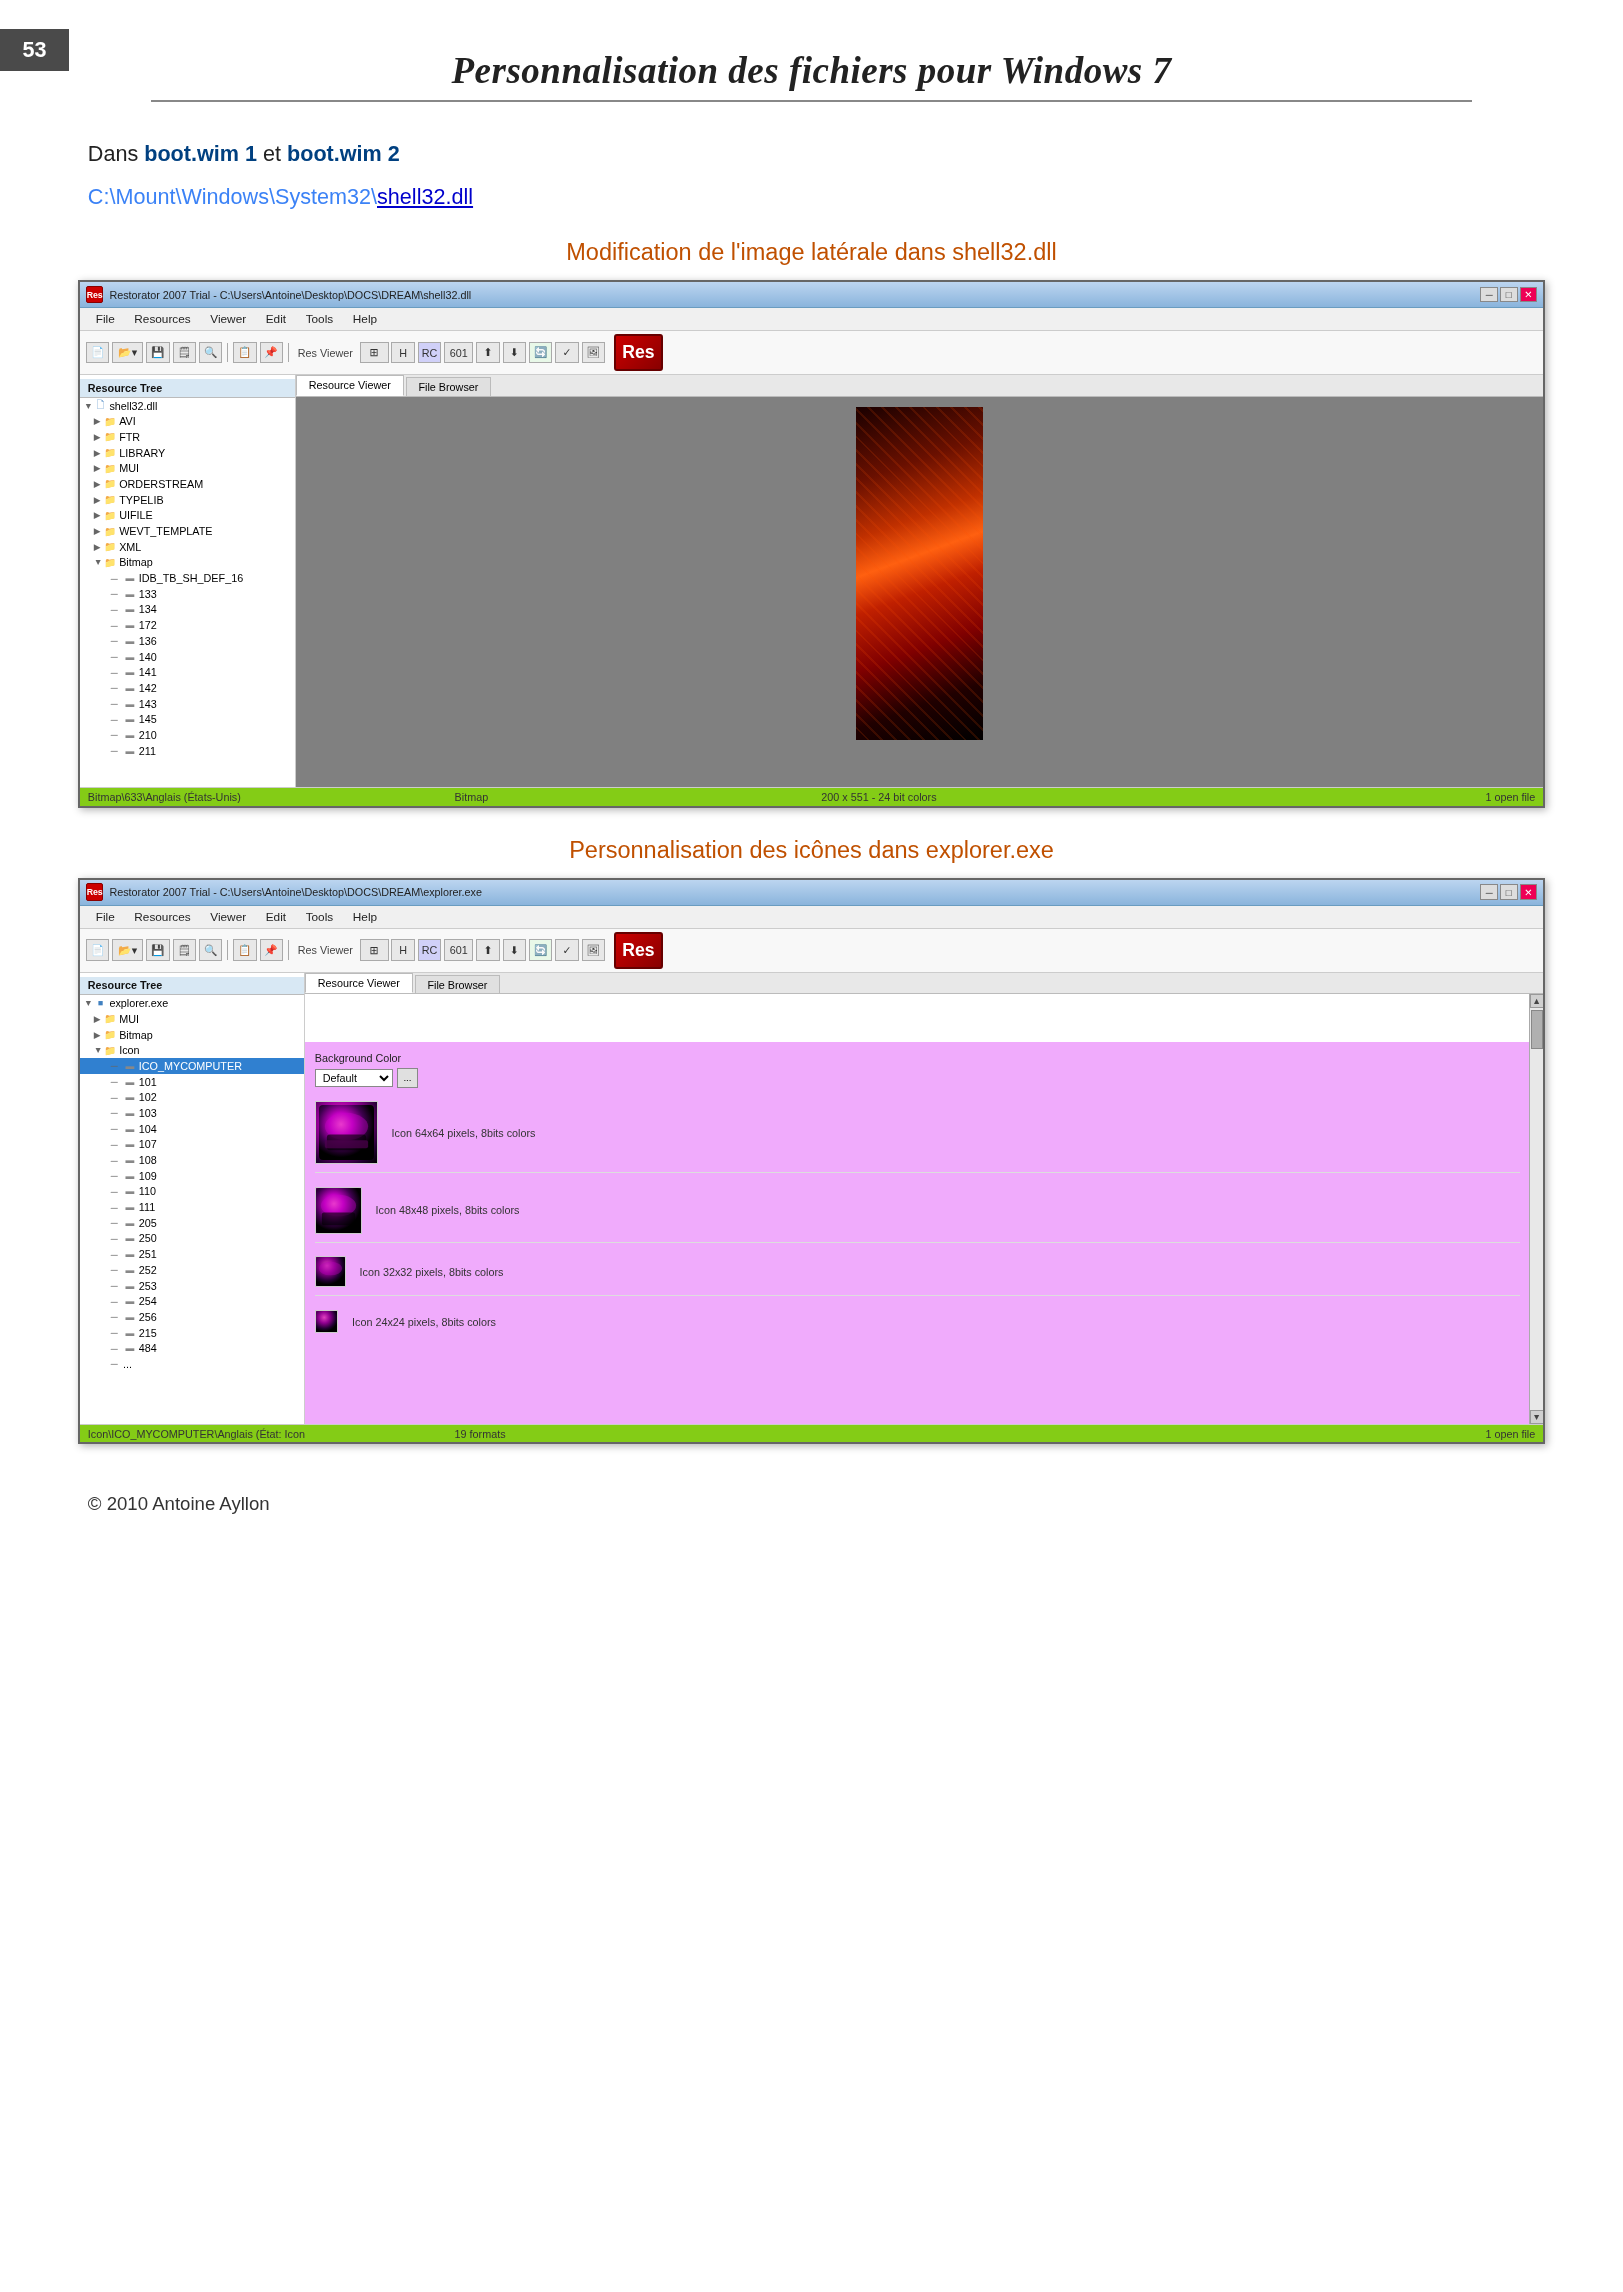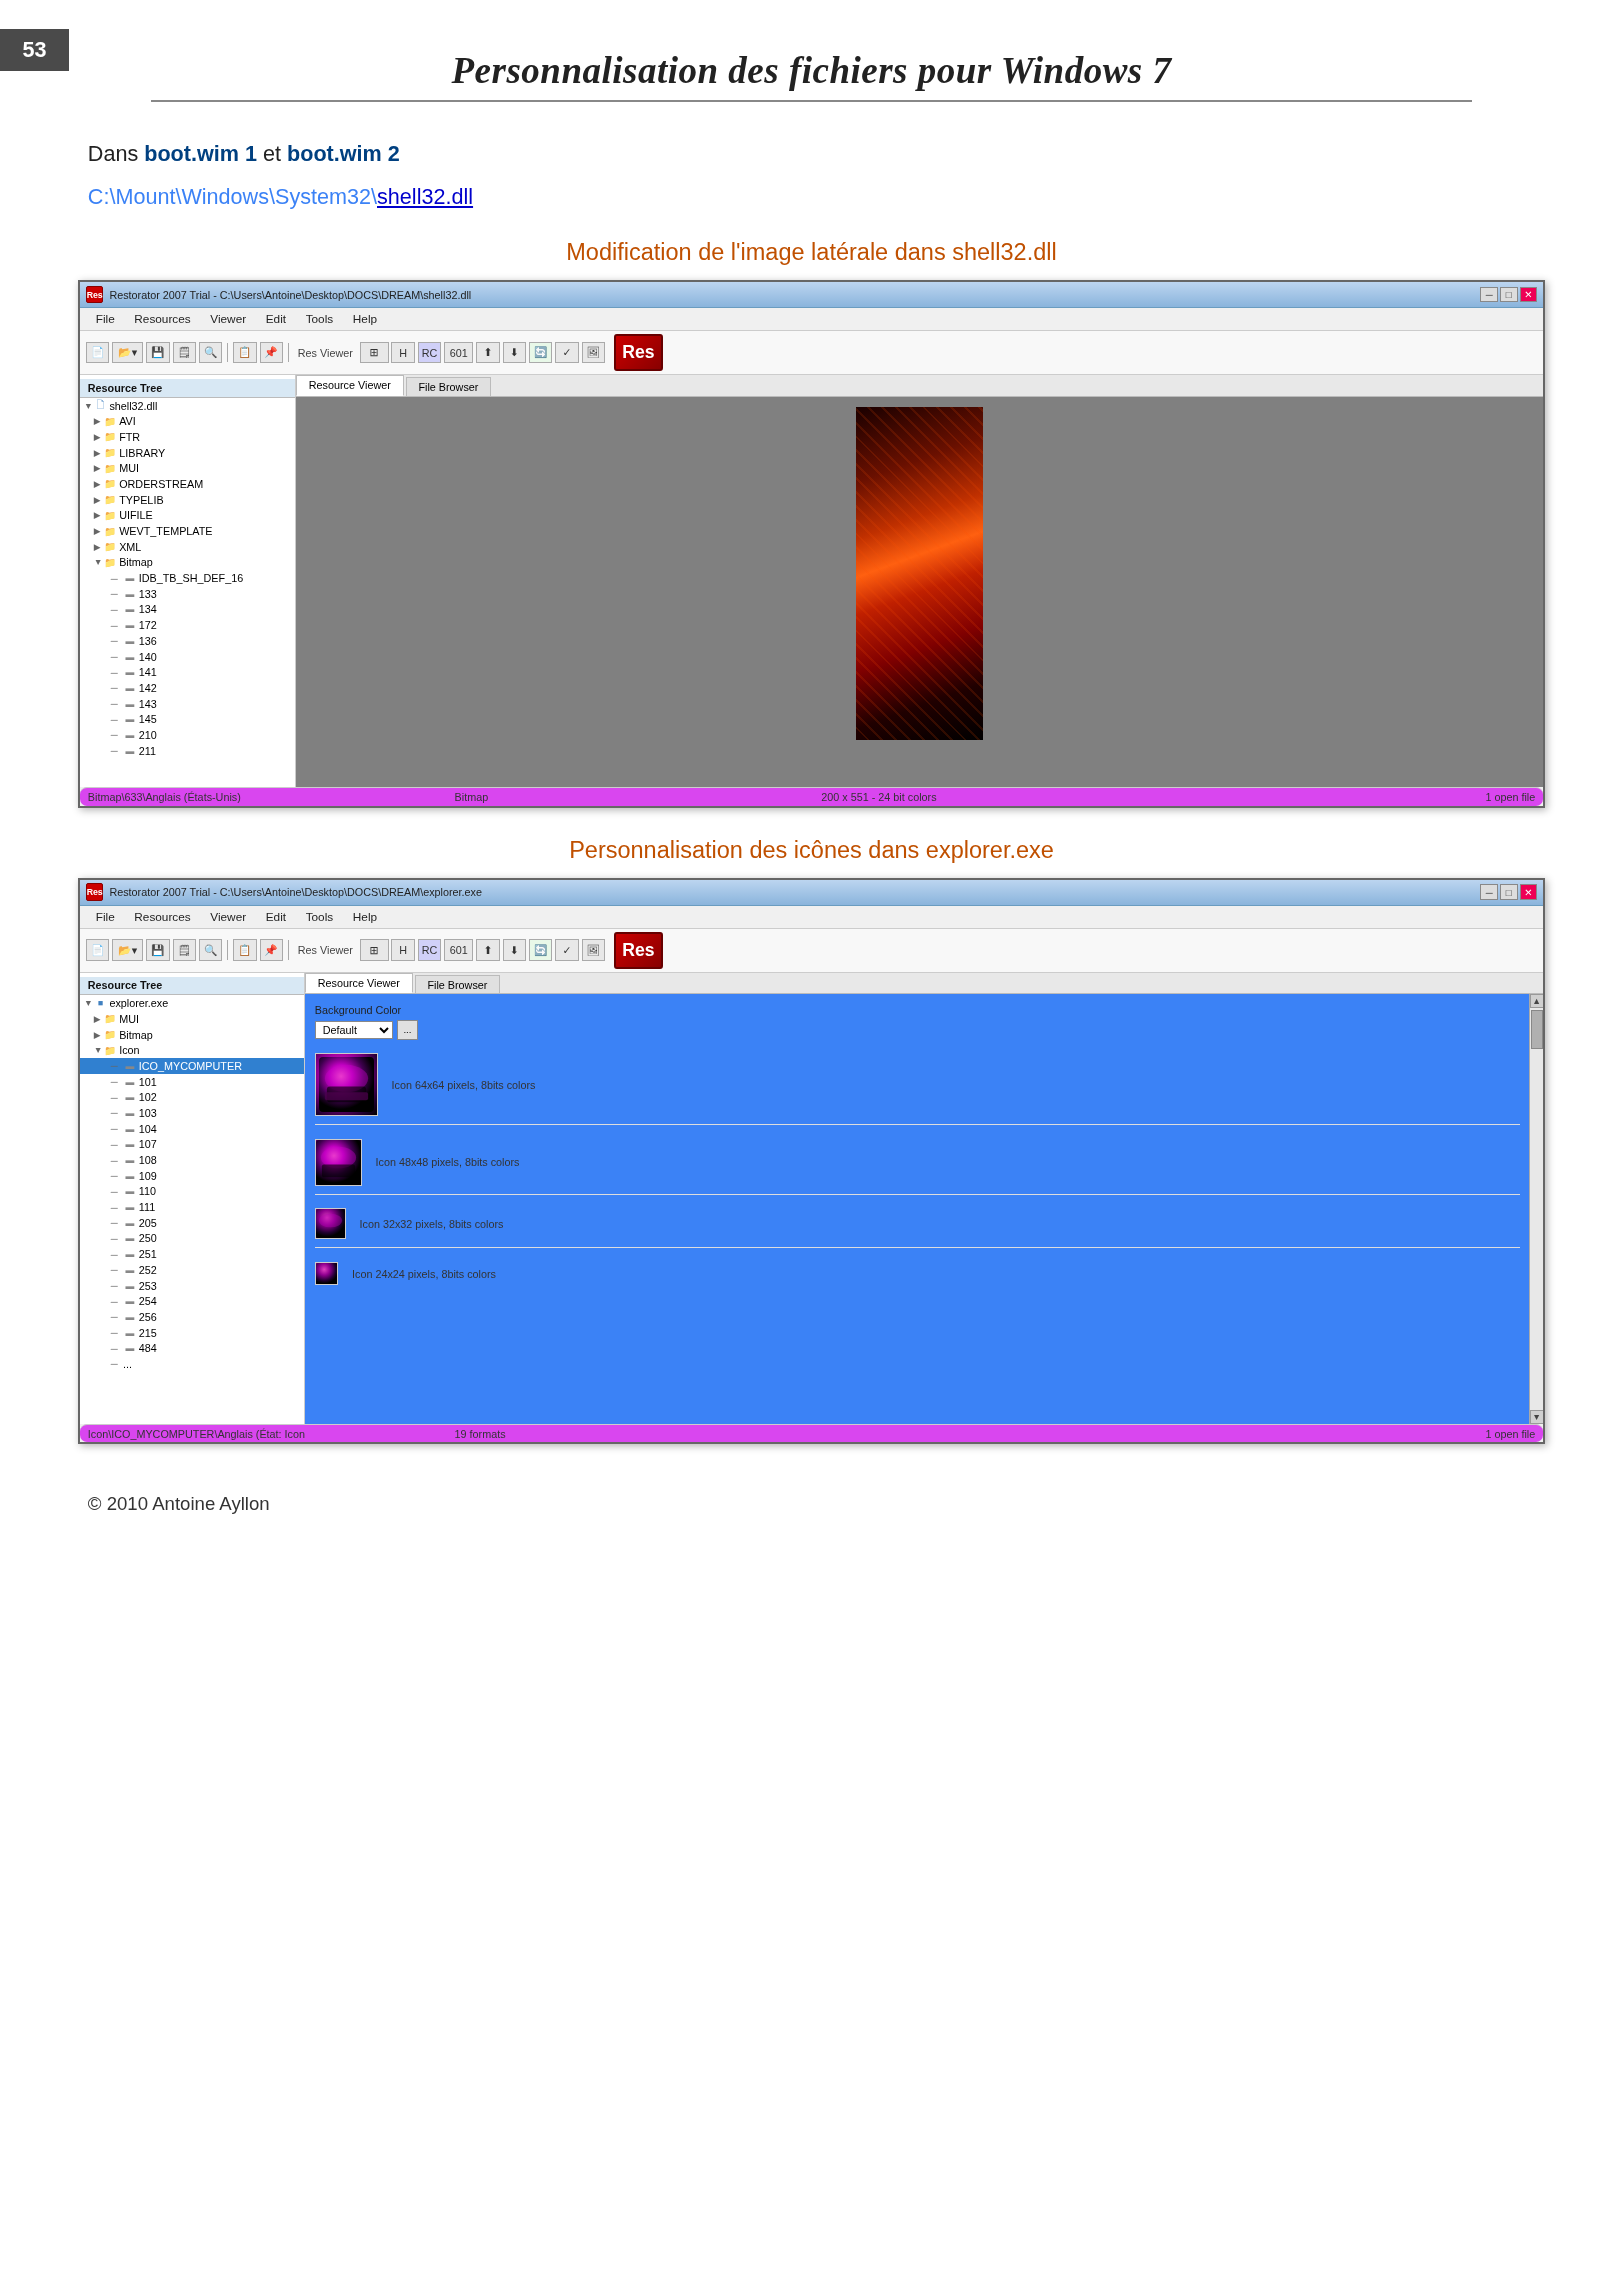--- a/index.html
+++ b/index.html
@@ -288,37 +288,37 @@
         45deg,
         transparent,
         transparent 7.8px,
         rgba(255,80,0,0.15) 7.8px,
         rgba(255,80,0,0.15) 9.8px
       );
     }
 
     
     .win-statusbar {
-      background: #d946ef;
+      background: #84cc16;
       border-top: 1px solid #ccc;
       display: flex;
       padding: 2.9px 7.8px;
       font-size: 10.8px;
       color: #333;
       gap: 19.6px;
-      border-radius: 7px;
     }
     .statusbar-item { flex: 1; }
 
     
     .win-viewer-content-explorer {
       flex: 1;
-      background: #3b82f6;
+      background: #f0abfc;
       overflow: hidden;
       padding: 9.8px;
+      margin-top: 48px;
     }
     .bg-color-label {
       font-size: 10.8px;
       color: #222;
       margin-bottom: 3.9px;
       font-weight: normal;
     }
     .bg-color-row {
       display: flex;
       align-items: center;

